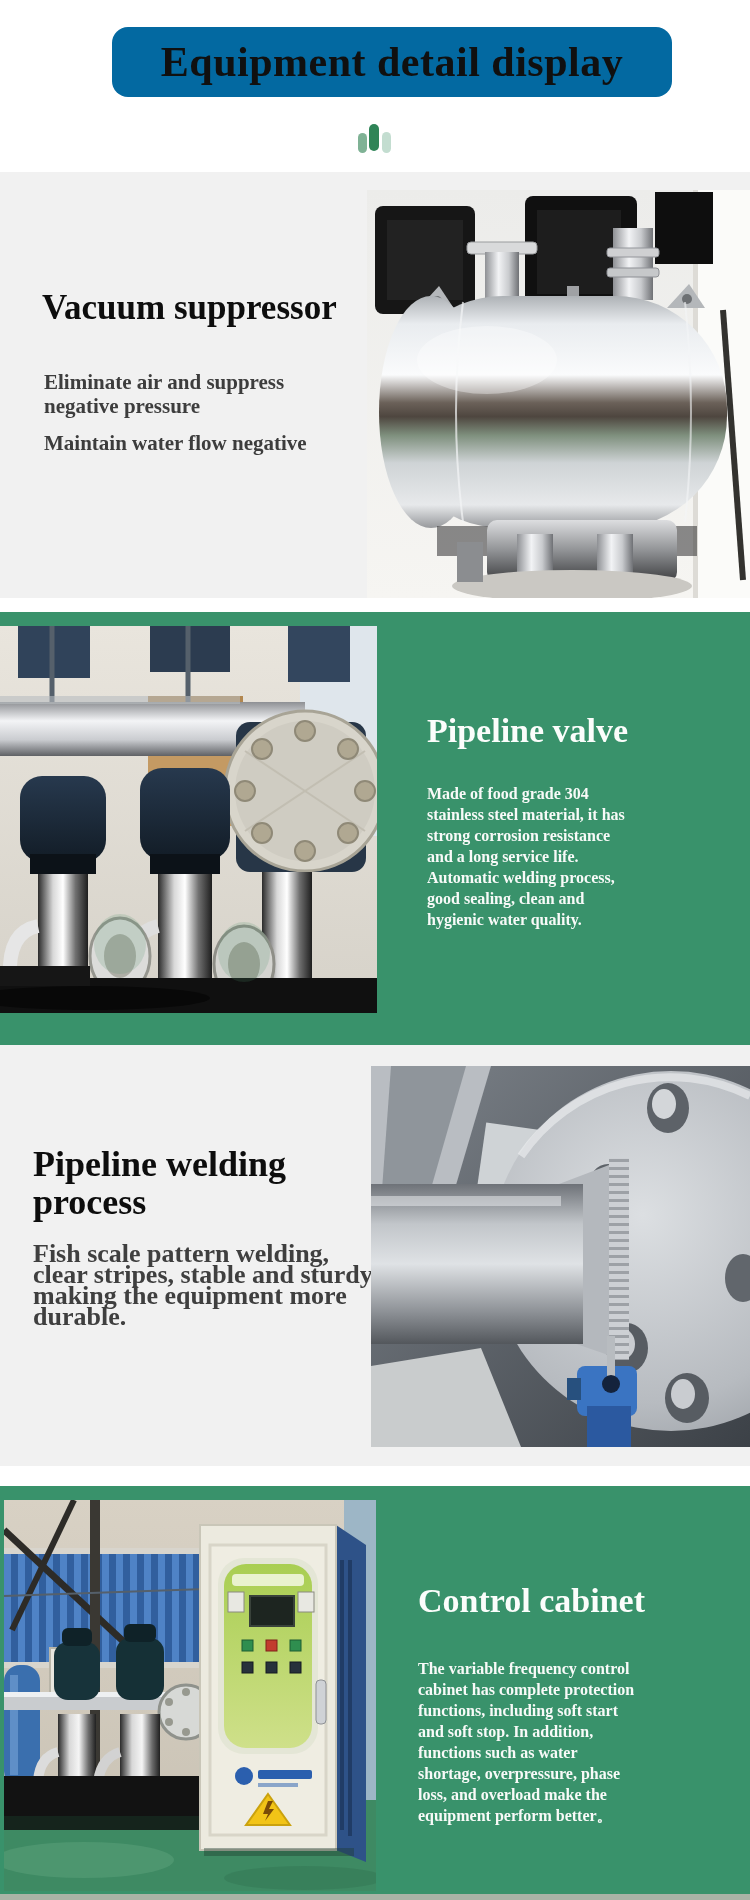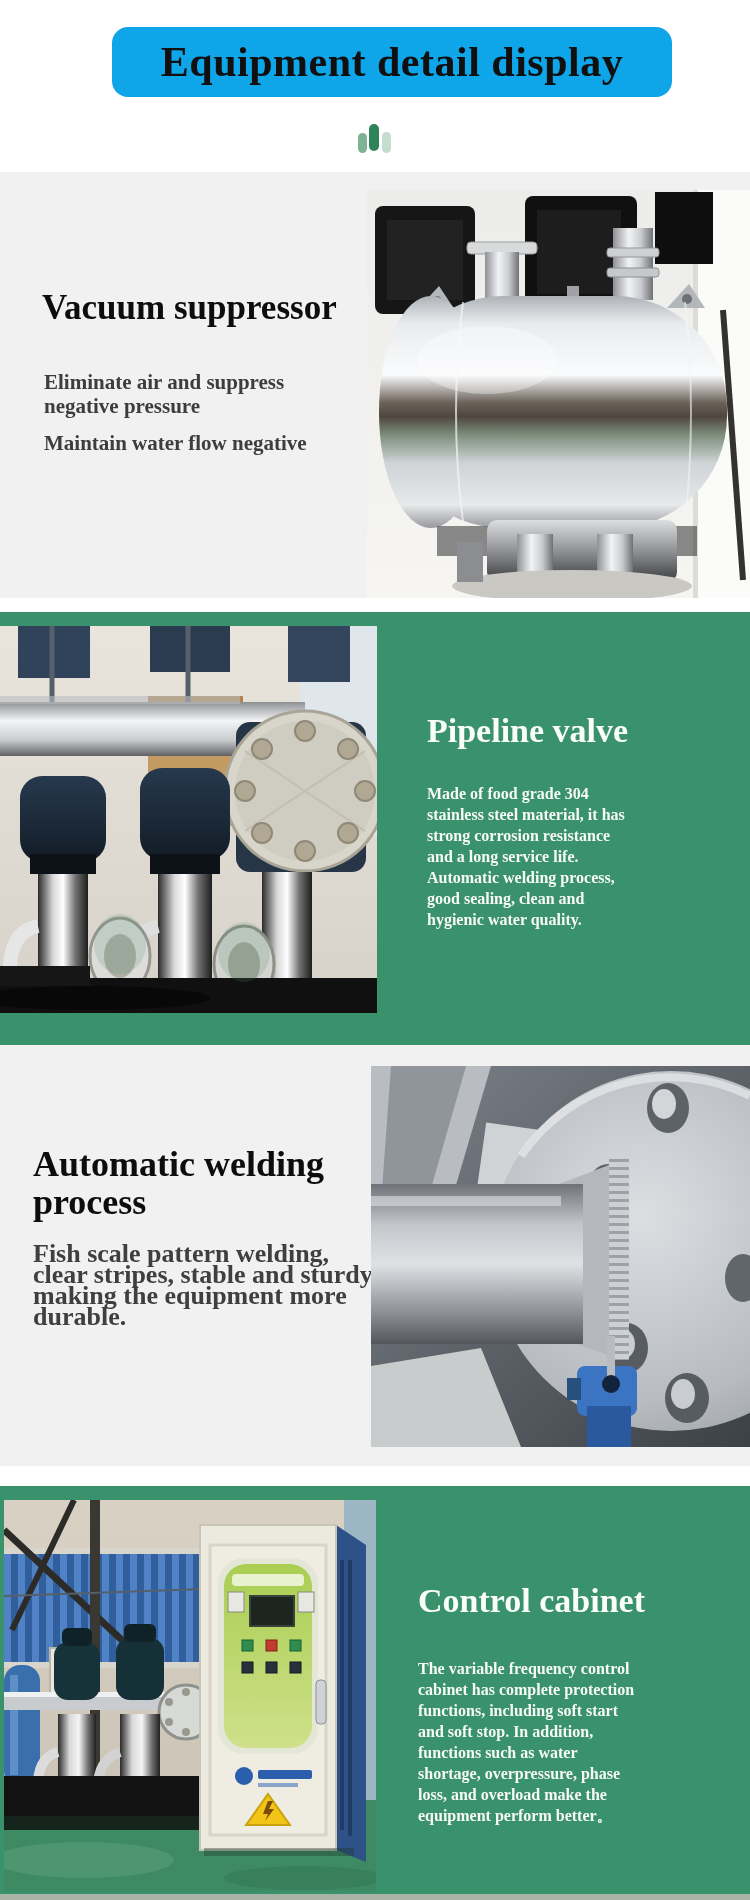--- a/index.html
+++ b/index.html
@@ -5,21 +5,21 @@
   html,body{margin:0;padding:0;}
   body{
     width:750px;height:1900px;position:relative;background:#ffffff;
     font-family:"Liberation Serif","DejaVu Serif",serif;
     overflow:hidden;
   }
   .abs{position:absolute;}
   
   .banner{
     left:112px;top:27px;width:560px;height:70px;border-radius:16px;
-    background:#0ea5e9;display:flex;align-items:center;justify-content:center;
+    background:#0369a1;display:flex;align-items:center;justify-content:center;
   }
   .banner-title{
     font-size:42px;font-weight:bold;color:#101010;letter-spacing:.5px;white-space:pre;
   }
   
   .bar{position:absolute;border-radius:6px;}
   .bar-left{left:358px;top:133px;width:9px;height:20px;background:#7fb295;}
   .bar-mid{left:369px;top:124px;width:10px;height:27px;background:#2f8457;}
   .bar-right{left:382px;top:132px;width:9px;height:21px;background:#c3ddd0;}
   
@@ -200,21 +200,21 @@
   <div class="abs white-para" style="left:427px;top:171px;">Made of food grade 304
 stainless steel material, it has
 strong corrosion resistance
 and a long service life.
 Automatic welding process,
 good sealing, clean and
 hygienic water quality.</div>
 </div>
 
 <div class="abs sec sec-gray" id="section-welding">
-  <div class="abs dark-title" style="left:33px;top:100px;font-size:36px;line-height:38px;">Automatic welding
+  <div class="abs dark-title" style="left:33px;top:100px;font-size:36px;line-height:38px;">Pipeline welding
 process</div>
   <div class="abs dark-para" style="left:33px;top:198px;">Fish scale pattern welding,
 clear stripes, stable and sturdy,
 making the equipment more
 durable.</div>
 
   <div class="abs photo" style="left:371px;top:21px;width:379px;height:381px;">
     <svg width="379" height="381" viewBox="0 0 379 381">
       <defs>
         <linearGradient id="f-bg" x1="0" y1="0" x2="1" y2="1">

